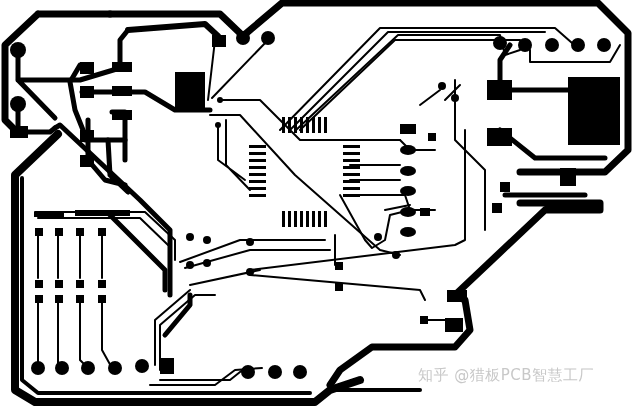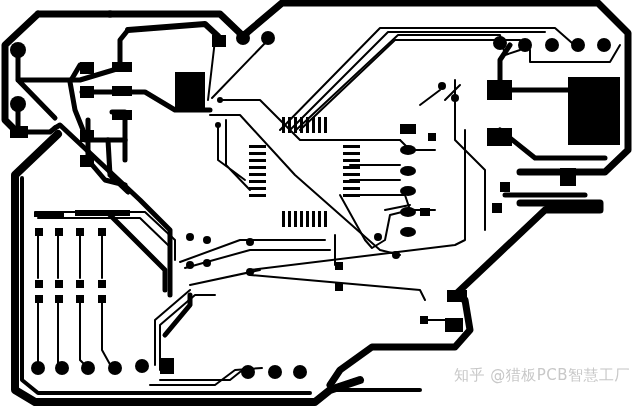--- a/index.html
+++ b/index.html
@@ -1,19 +1,19 @@
 <!DOCTYPE html>
 <html><head>
 <meta charset="utf-8">
 <style>
   html,body{margin:0;padding:0;background:#ffffff;}
   body{width:640px;height:406px;overflow:hidden;position:relative;font-family:"DejaVu Sans",sans-serif;}
   #board{position:absolute;left:0;top:0;width:640px;height:406px;}
   .watermark{position:absolute;left:418px;top:366px;font-size:15px;color:#c8c8c8;letter-spacing:0.5px;white-space:nowrap;
-    text-shadow:0 0 1px #ffffff;font-family:"DejaVu Sans",sans-serif;margin-left:36px;}
+    text-shadow:0 0 1px #ffffff;font-family:"DejaVu Sans",sans-serif;}
 </style>
 </head>
 <body>
 
 <svg id="board" viewBox="0 0 640 406" xmlns="http://www.w3.org/2000/svg">
   <g id="thick" fill="none" stroke="#000" stroke-linejoin="round" stroke-linecap="round">
       <path d="M110 14 L220 14 L243 36 L282 3 L598 3 L628 33 L628 150 L605 172 L520 172" stroke-width="7"></path>
       <path d="M38 14 L110 14 M38 14 L5 45 L5 120 L15 130" stroke-width="7"></path>
       <path d="M58 134 L15 175 L15 390 L35 402 L315 402 L330 390 L360 380" stroke-width="8"></path>
       <path d="M22 178 L22 380 L38 393 L310 393" stroke-width="4"></path>

